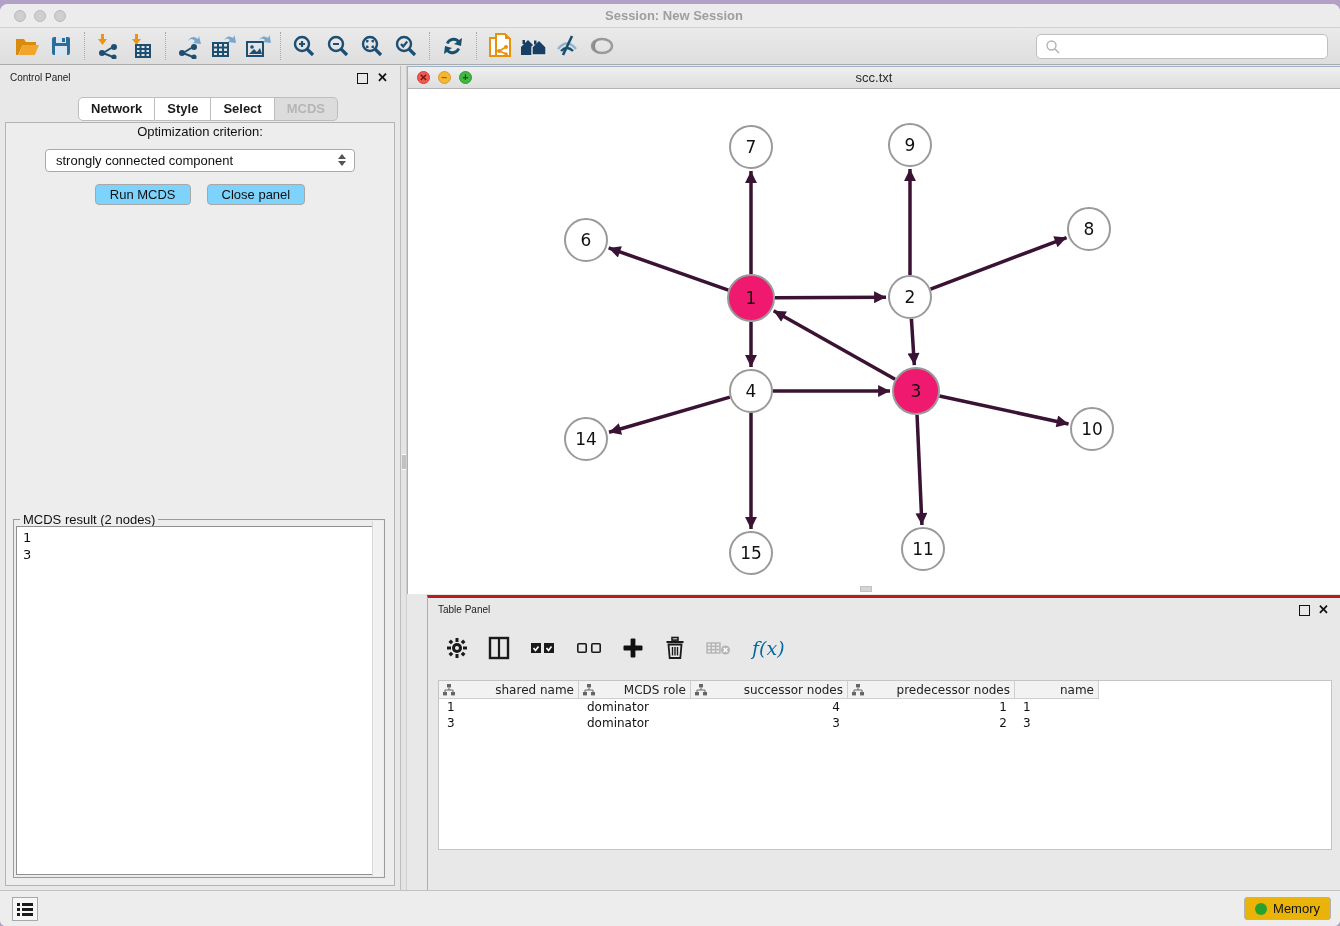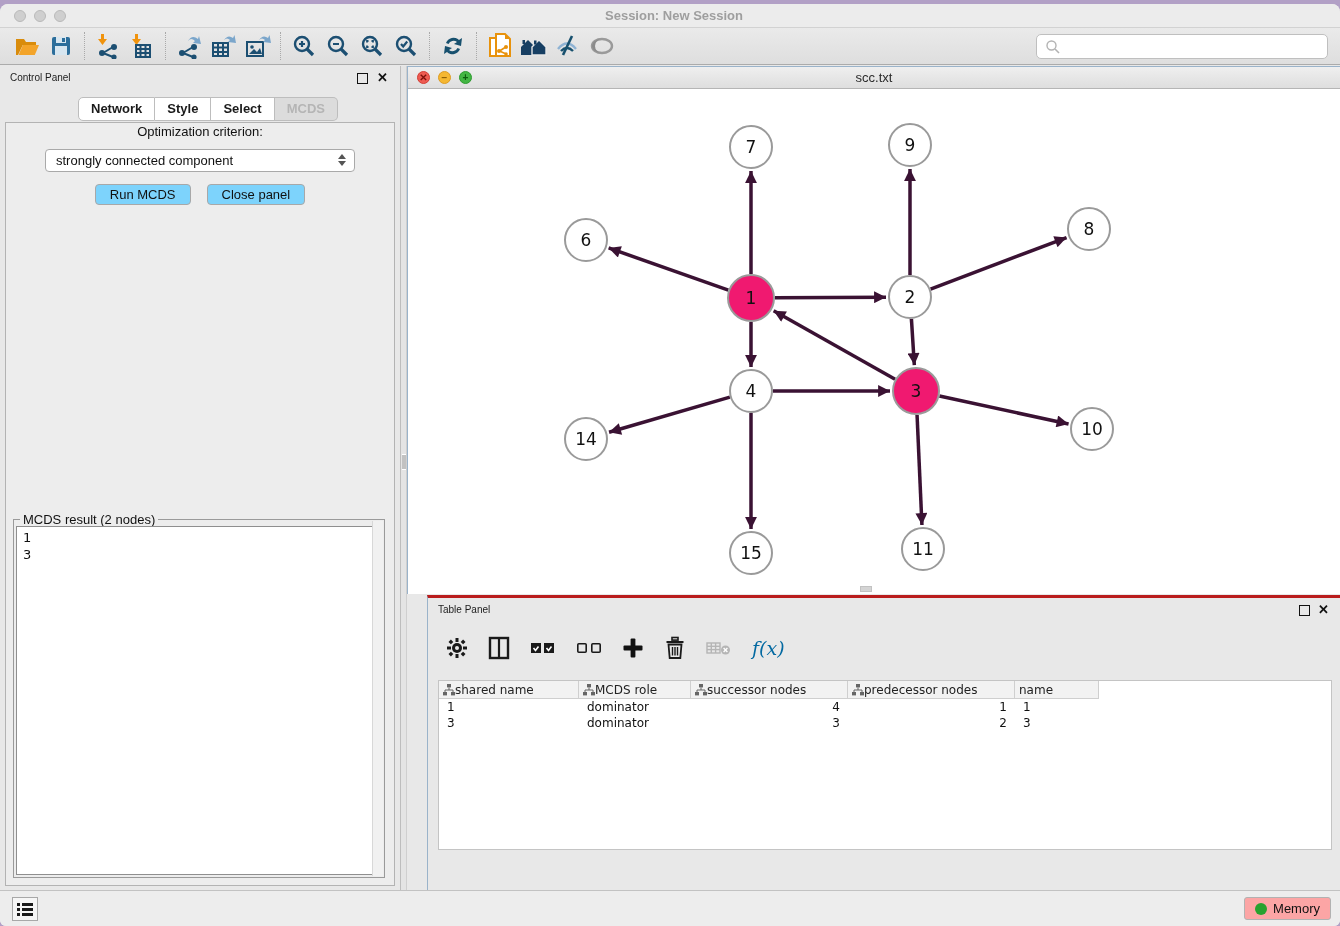--- a/index.html
+++ b/index.html
@@ -89,26 +89,26 @@
   .tp-head { position:relative; height:26px; }
   .tp-toolbar { position:absolute; left:18px; top:32px; height:36px; display:flex; align-items:center; gap:20px; }
   .ticon { display:flex; align-items:center; justify-content:center; height:30px; }
   .fx { font-family:"DejaVu Serif", serif; font-style:italic; font-size:19px; color:#0369a1; }
   .table-box { position:absolute; left:10px; right:8px; top:82px; height:170px; background:#fff;
                border:1px solid #c4c4c4; }
   .thead { display:flex; height:18px; }
   .th { background:#f2f2f2; border-right:1px solid #cfcfcf; border-bottom:1px solid #cfcfcf;
         display:flex; align-items:center; font-family:"DejaVu Sans", sans-serif; font-size:12px;
         color:#222; padding:0 4px; }
-  .th .lbl { flex:1; text-align:left; }
+  .th .lbl { flex:1; text-align:right; }
   .trow { display:flex; height:16px; font-family:"DejaVu Sans", sans-serif; font-size:12px; color:#111; }
   .td { display:flex; align-items:center; padding:0 8px; }
   .td.r { justify-content:flex-end; }
   .tp-tabs { position:absolute; left:276px; top:270px; display:flex; }
-  .memory-btn { position:absolute; right:9px; top:6px; height:23px; background:#fca5a5;
+  .memory-btn { position:absolute; right:9px; top:6px; height:23px; background:#eab308;
                 border:1px solid #b2b2b2; border-radius:3px; display:flex; align-items:center;
                 gap:6px; padding:0 10px; font-size:13px; color:#111; }
   .mem-dot { width:12px; height:12px; border-radius:50%; background:#27a22f; }
 
   
   .statusbar { position:absolute; left:0; right:0; bottom:0; height:36px; background:#ededed;
                border-top:1px solid #c2c2c2; }
   .list-btn { position:absolute; left:12px; top:6px; width:26px; height:24px; background:#f6f6f6;
               border:1px solid #a8a8a8; display:flex; align-items:center; justify-content:center; }
 

